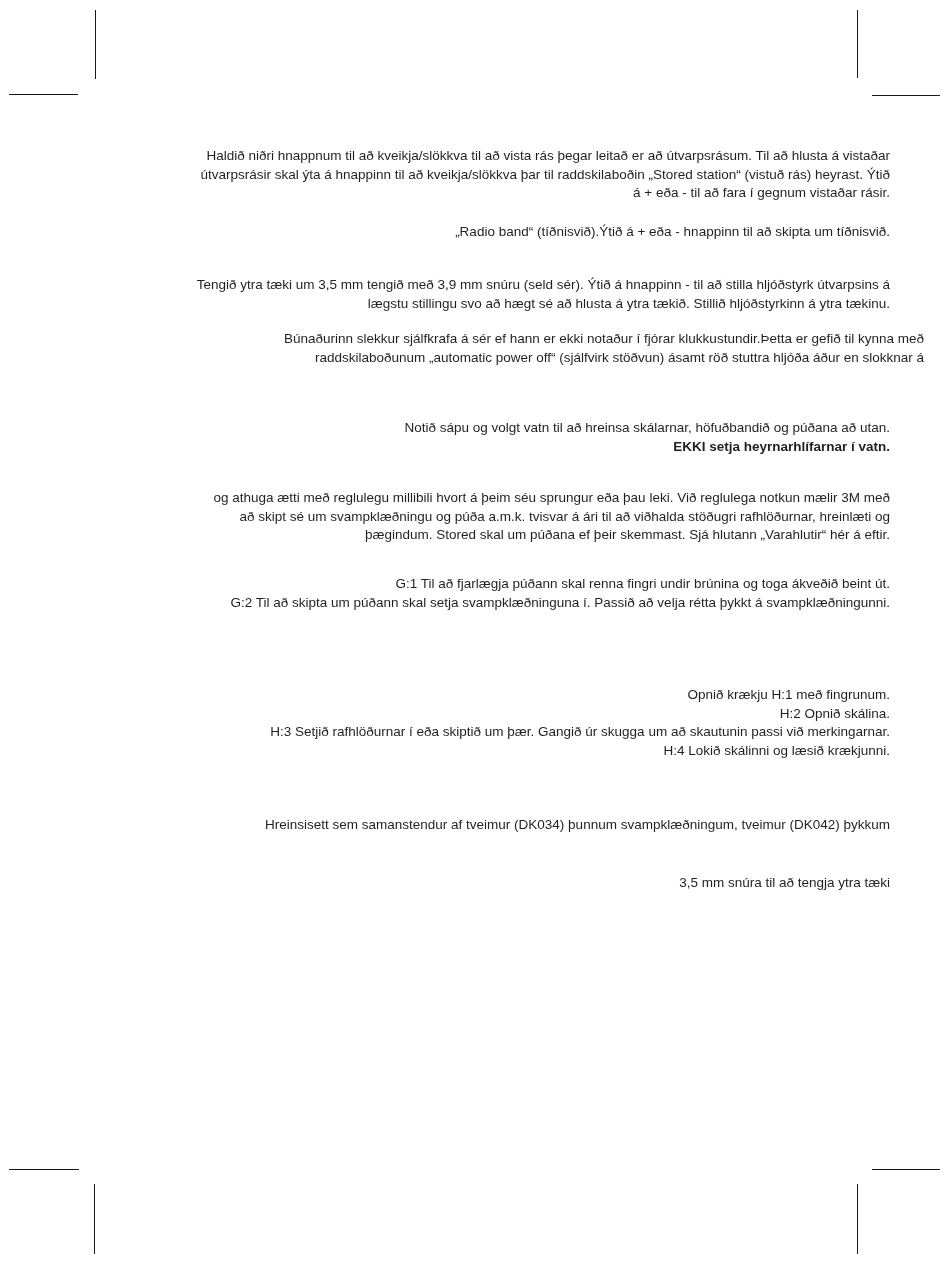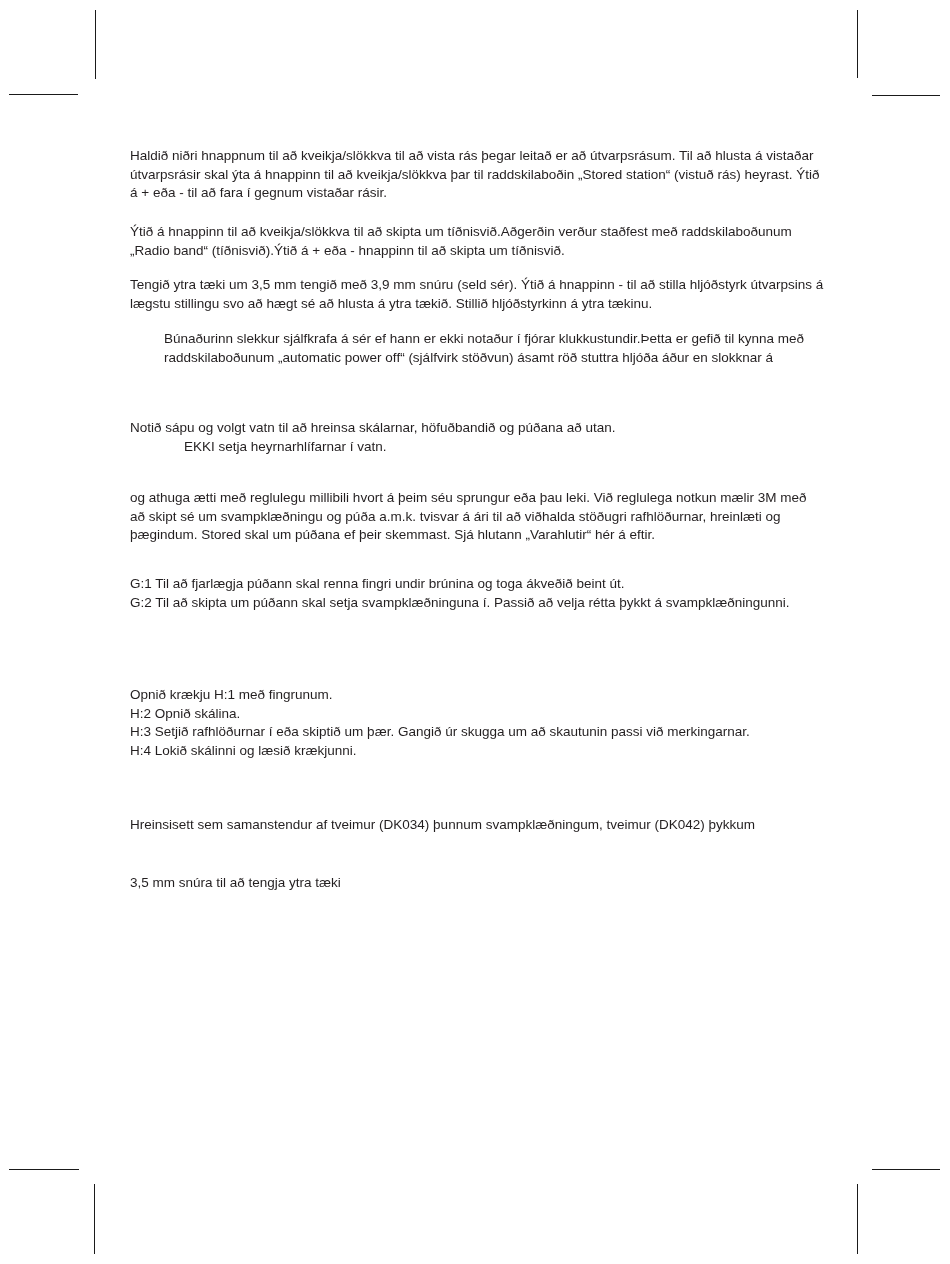--- a/index.html
+++ b/index.html
@@ -31,20 +31,21 @@
   }
   .block {
     position: absolute;
     left: 0;
     width: 760px;
   }
   .line {
     white-space: nowrap;
     line-height: 18.6px;
     height: 18.6px;
+    text-align: right;
   }
 </style>
 </head>
 <body>
 
 <div class="mark v" style="left:95px; top:10px; height:69px;"></div>
 <div class="mark h" style="left:9px; top:94px; width:69px;"></div>
 
 <div class="mark v" style="left:857px; top:10px; height:68px;"></div>
 <div class="mark h" style="left:872px; top:95px; width:68px;"></div>
@@ -55,34 +56,33 @@
 <div class="mark h" style="left:872px; top:1169px; width:68px;"></div>
 <div class="mark v" style="left:857px; top:1184px; height:70px;"></div>
 
 <div class="content">
     <div class="block" style="top: 147px;">
       <div class="line">Haldið niðri hnappnum til að kveikja/slökkva til að vista rás þegar leitað er að útvarpsrásum. Til að hlusta á vistaðar</div>
       <div class="line">útvarpsrásir skal ýta á hnappinn til að kveikja/slökkva þar til raddskilaboðin „Stored station“ (vistuð rás) heyrast. Ýtið</div>
       <div class="line">á + eða - til að fara í gegnum vistaðar rásir.</div>
     </div>
     <div class="block" style="top: 223px;">
-      <div class="line">Ýtið á hnappinn til að kveikja/slökkva til að skipta um tíðnisvið.Aðgerðin verður staðfest með raddskilaboðunum</div>
       <div class="line">„Radio band“ (tíðnisvið).Ýtið á + eða - hnappinn til að skipta um tíðnisvið.</div>
     </div>
     <div class="block" style="top: 276px;">
       <div class="line">Tengið ytra tæki um 3,5 mm tengið með 3,9 mm snúru (seld sér). Ýtið á hnappinn - til að stilla hljóðstyrk útvarpsins á</div>
       <div class="line">lægstu stillingu svo að hægt sé að hlusta á ytra tækið. Stillið hljóðstyrkinn á ytra tækinu.</div>
     </div>
     <div class="block" style="top: 330px; margin-left: 34px;">
       <div class="line">Búnaðurinn slekkur sjálfkrafa á sér ef hann er ekki notaður í fjórar klukkustundir.Þetta er gefið til kynna með</div>
       <div class="line">raddskilaboðunum „automatic power off“ (sjálfvirk stöðvun) ásamt röð stuttra hljóða áður en slokknar á</div>
     </div>
     <div class="block" style="top: 419px;">
       <div class="line">Notið sápu og volgt vatn til að hreinsa skálarnar, höfuðbandið og púðana að utan.</div>
-      <div class="line" style="padding-left: 54px;">EKKI setja heyrnarhlífarnar í vatn.</div>
+      <div class="line" style="padding-left: 54px; font-weight: bold;">EKKI setja heyrnarhlífarnar í vatn.</div>
     </div>
     <div class="block" style="top: 489px;">
       <div class="line">og athuga ætti með reglulegu millibili hvort á þeim séu sprungur eða þau leki. Við reglulega notkun mælir 3M með</div>
       <div class="line">að skipt sé um svampklæðningu og púða a.m.k. tvisvar á ári til að viðhalda stöðugri rafhlöðurnar, hreinlæti og</div>
       <div class="line">þægindum. Stored skal um púðana ef þeir skemmast. Sjá hlutann „Varahlutir“ hér á eftir.</div>
     </div>
     <div class="block" style="top: 575px;">
       <div class="line">G:1 Til að fjarlægja púðann skal renna fingri undir brúnina og toga ákveðið beint út.</div>
       <div class="line">G:2 Til að skipta um púðann skal setja svampklæðninguna í. Passið að velja rétta þykkt á svampklæðningunni.</div>
     </div>

